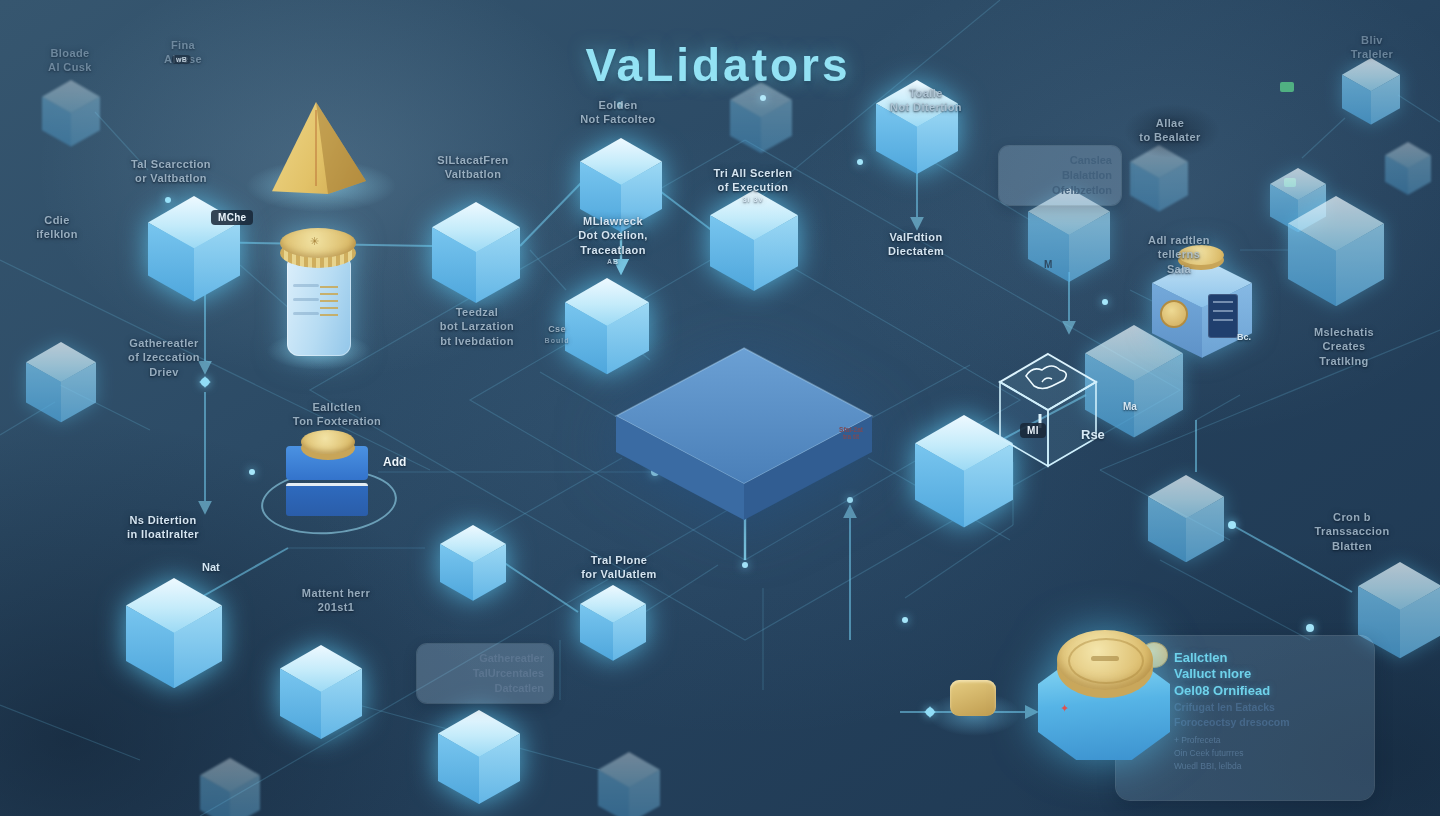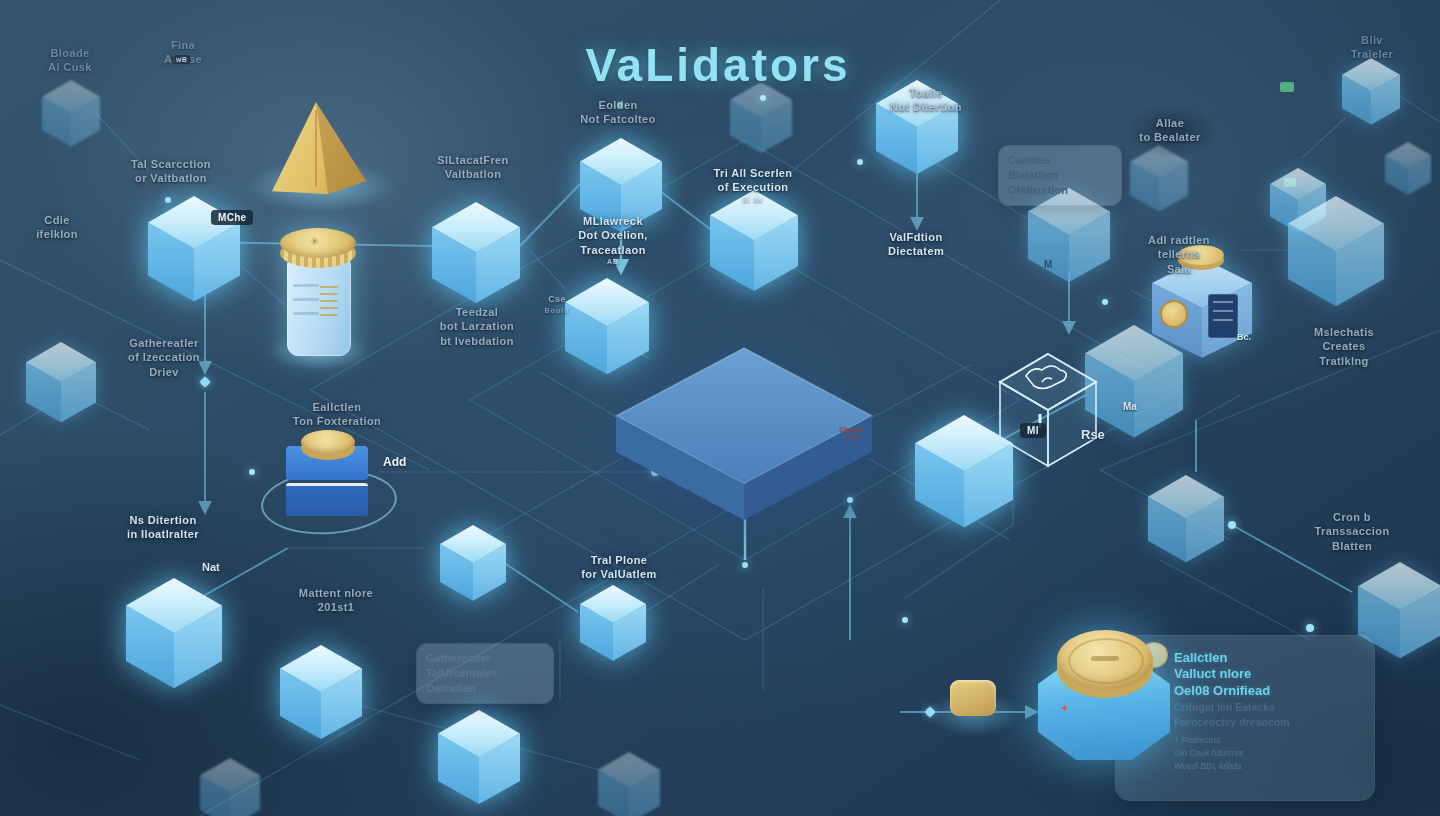--- a/index.html
+++ b/index.html
@@ -30,41 +30,41 @@
   .cube.b{filter:drop-shadow(0 0 14px rgba(95,205,248,.75));}
   .cube.m{opacity:.72;filter:drop-shadow(0 0 9px rgba(95,205,248,.45));}
   .cube.f{opacity:.38;filter:blur(1px);}
   
   .lbl{position:absolute;z-index:5;transform:translateX(-50%);text-align:center;white-space:nowrap;
     font-weight:700;font-size:11px;line-height:1.3;letter-spacing:.4px;color:#d5e5f1;
     text-shadow:0 1px 2px rgba(8,22,38,.85),0 0 6px rgba(20,40,60,.5);}
   .lbl span{display:block;}
   .lbl.dim{color:#a9bdcd;opacity:.85;}
   .lbl.faint{color:#93aabd;opacity:.6;filter:blur(.4px);}
-  .lbl.sm{font-size:9px;}
+  .lbl.sm{font-size:9px;margin-top:30px;}
   .lbl .tiny{font-size:7px;opacity:.75;letter-spacing:1px;}
   .lbl.micro{font-size:6.5px;color:#7c4a55;text-shadow:none;line-height:1.15;letter-spacing:0;}
   .badge{position:absolute;z-index:5;font-weight:700;font-size:10px;color:#e9f3fb;
     background:rgba(24,38,54,.85);border-radius:4px;padding:2px 7px;letter-spacing:.3px;}
   .chip-lite{position:absolute;z-index:5;font-weight:700;font-size:10px;color:#d6e8f4;
     text-shadow:0 1px 2px rgba(8,22,38,.8);}
   .bubble{position:absolute;z-index:4;border-radius:50%;
     background:radial-gradient(closest-side,rgba(24,42,60,.62),rgba(24,42,60,0));}
   
   .panel{position:absolute;z-index:4;border-radius:10px;background:rgba(178,206,230,.25);
     box-shadow:0 0 0 1px rgba(215,238,252,.18),0 4px 14px rgba(8,22,42,.22);
-    color:#42617d;font-weight:700;font-size:11px;line-height:1.35;text-align:left;padding:7px 9px;}
+    color:#42617d;font-weight:700;font-size:11px;line-height:1.35;text-align:right;padding:7px 9px;}
   .panel span{display:block;}
   .info-panel{position:absolute;z-index:3;width:190px;height:142px;border-radius:14px;
     background:rgba(152,192,220,.20);box-shadow:0 0 0 1px rgba(212,236,250,.22),0 6px 18px rgba(8,22,42,.25);
     padding:14px 10px 8px 58px;box-sizing:content-box;text-align:left;}
   .info-panel span{display:block;white-space:nowrap;}
   .info-panel .c1{color:#6fd2ea;font-weight:700;font-size:13px;line-height:1.25;text-shadow:0 0 6px rgba(70,170,210,.5);}
   .info-panel .c2{color:#46688a;font-weight:700;font-size:10.5px;line-height:1.3;margin-top:2px;}
-  .info-panel .c3{color:#547493;font-weight:400;font-size:8.5px;line-height:1.5;font-style:italic;}
+  .info-panel .c3{color:#547493;font-weight:400;font-size:8.5px;line-height:1.5;}
   
   .title{position:absolute;z-index:6;left:718px;top:38px;transform:translateX(-50%);
     font-size:46px;font-weight:700;letter-spacing:3px;color:#93e2f4;
     text-shadow:0 0 18px rgba(110,220,245,.55),0 2px 4px rgba(10,30,50,.4);}
   
   .platform{position:absolute;z-index:2;left:613px;top:344px;width:262px;height:182px;
     filter:drop-shadow(0 10px 28px rgba(35,80,130,.55));}
   .ptxt{position:absolute;left:0;top:30px;width:262px;text-align:center;z-index:3;
     color:#f3f8fc;font-size:29px;font-weight:700;letter-spacing:1px;line-height:1.25;
     text-shadow:0 2px 6px rgba(20,50,90,.5);}
@@ -548,21 +548,21 @@
   </div>
   <div class="lbl dim" style="left:337px;top:400px">
     <span>Eallctlen</span>
       <span>Ton Foxteration</span>
   </div>
   <div class="lbl" style="left:163px;top:513px">
     <span>Ns Ditertion</span>
       <span>in Iloatlralter</span>
   </div>
   <div class="lbl dim" style="left:336px;top:586px">
-    <span>Mattent nlore</span>
+    <span>Mattent herr</span>
       <span>201st1</span>
   </div>
   <div class="lbl" style="left:619px;top:553px">
     <span>Tral Plone</span>
       <span>for ValUatlem</span>
   </div>
   <div class="lbl dim" style="left:1352px;top:510px">
     <span>Cron b</span>
     <span>Transsaccion</span>
     <span>Blatten</span>

